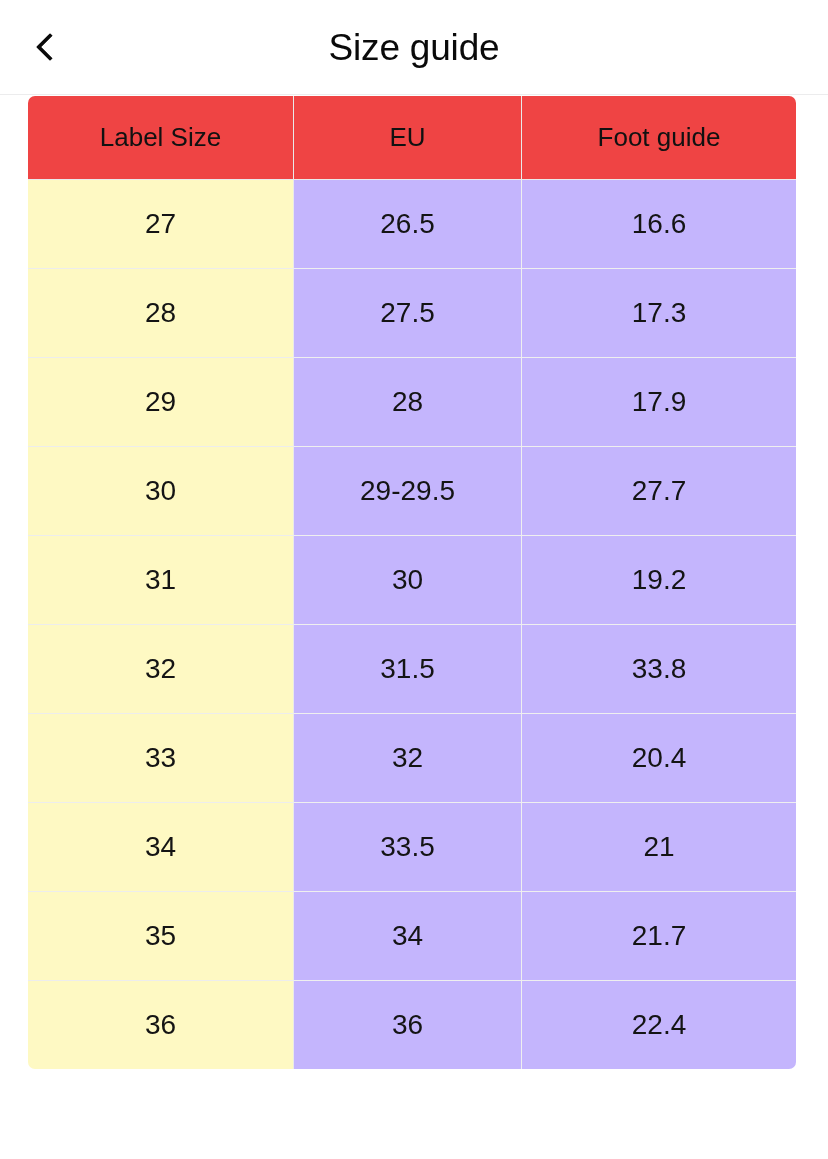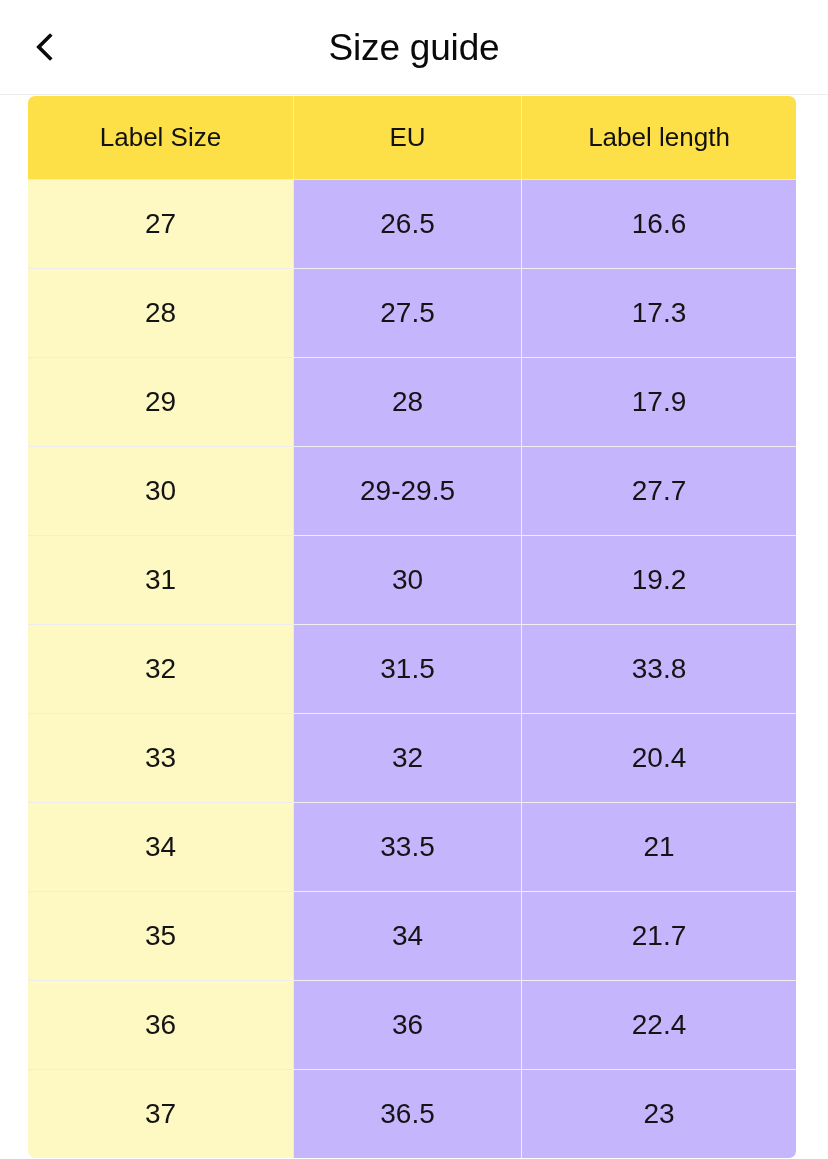--- a/index.html
+++ b/index.html
@@ -84,21 +84,21 @@
     overflow: hidden;
     border: 1px solid #eeeeef;
   }
 
   .size-table col.c1 { width: 266px; }
   .size-table col.c2 { width: 228px; }
   .size-table col.c3 { width: 275px; }
 
   .size-table th {
     height: 84px;
-    background: #fde047;
+    background: #ef4444;
     font-size: 26px;
     font-weight: 400;
     color: #111111;
     text-align: center;
     vertical-align: middle;
     border-right: 1px solid #eaeaea;
     border-bottom: 1px solid #eaeaea;
   }
   .size-table th:last-child { border-right: none; }
 
@@ -138,21 +138,21 @@
     <table class="size-table">
       <colgroup>
         <col class="c1">
           <col class="c2">
           <col class="c3">
       </colgroup>
       <thead>
         <tr>
           <th>Label Size</th>
           <th>EU</th>
-          <th>Label length</th>
+          <th>Foot guide</th>
         </tr>
       </thead>
       <tbody id="table-body">
           <tr>
             <td class="label-col">27</td>
             <td>26.5</td>
             <td>16.6</td>
           </tr>
           <tr>
             <td class="label-col">28</td>
@@ -192,22 +192,17 @@
           <tr>
             <td class="label-col">35</td>
             <td>34</td>
             <td>21.7</td>
           </tr>
           <tr>
             <td class="label-col">36</td>
             <td>36</td>
             <td>22.4</td>
           </tr>
-          <tr>
-            <td class="label-col">37</td>
-            <td>36.5</td>
-            <td>23</td>
-          </tr>
         </tbody>
     </table>
   </div>
 
 </div>
 
 </body></html>

